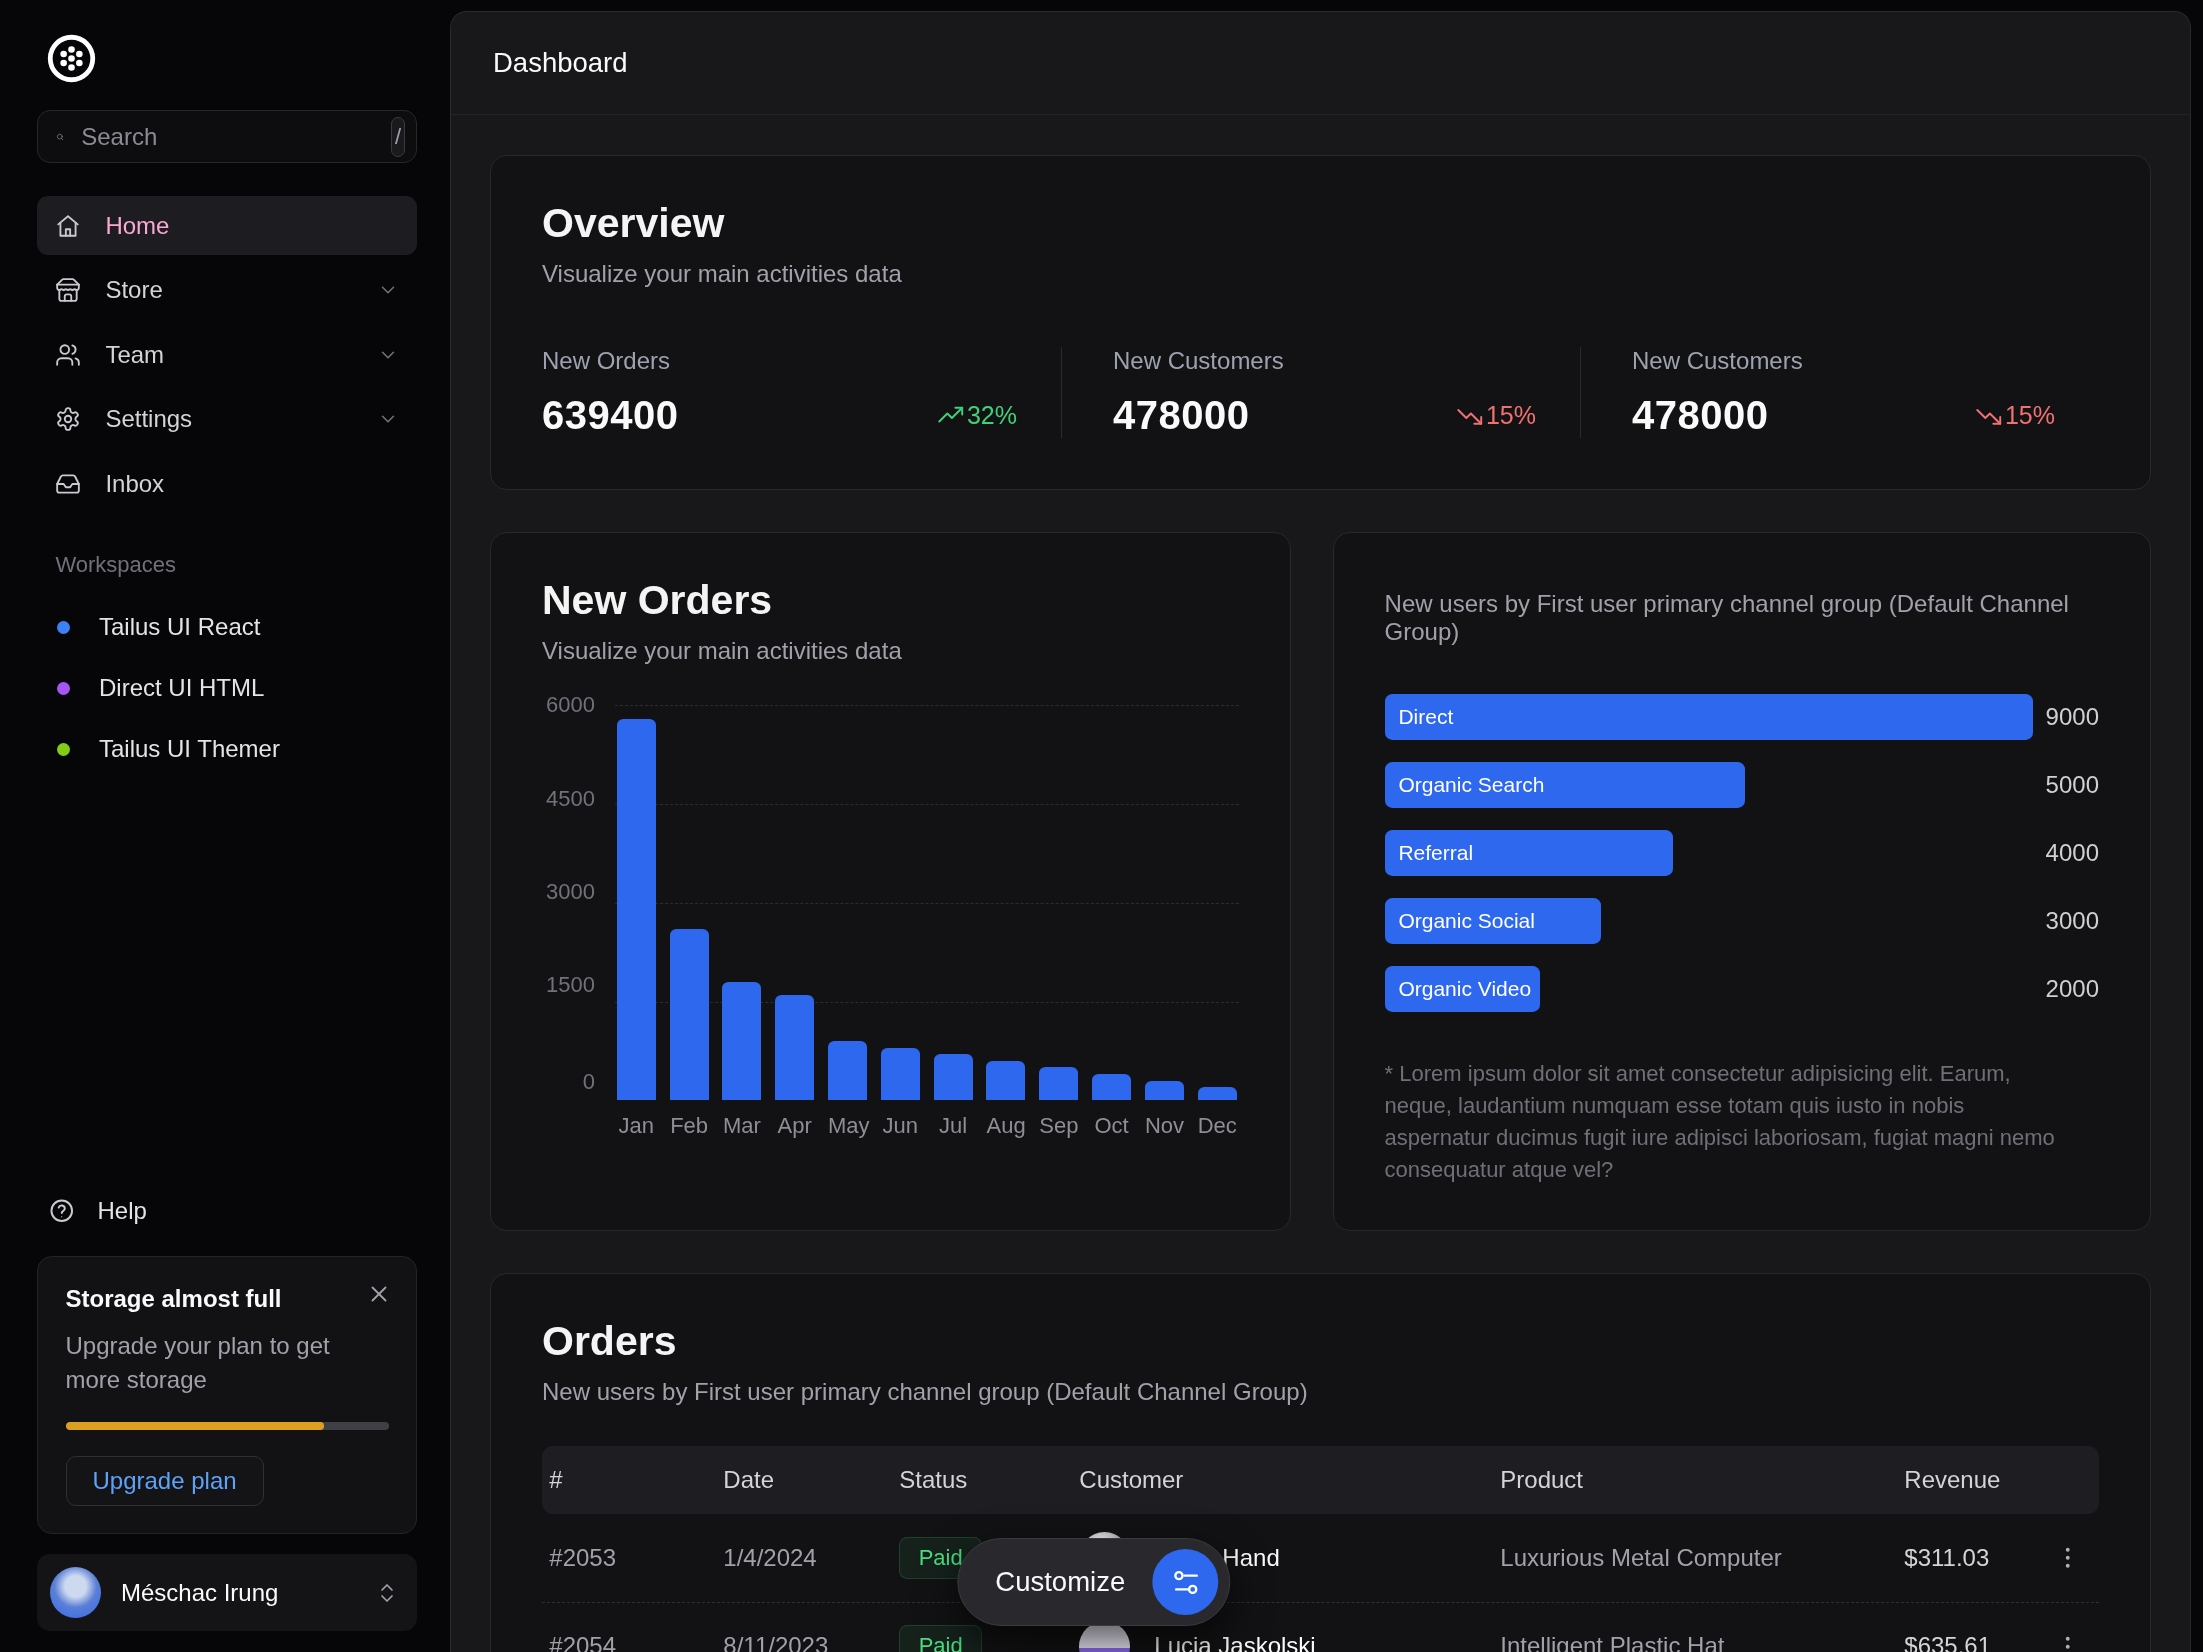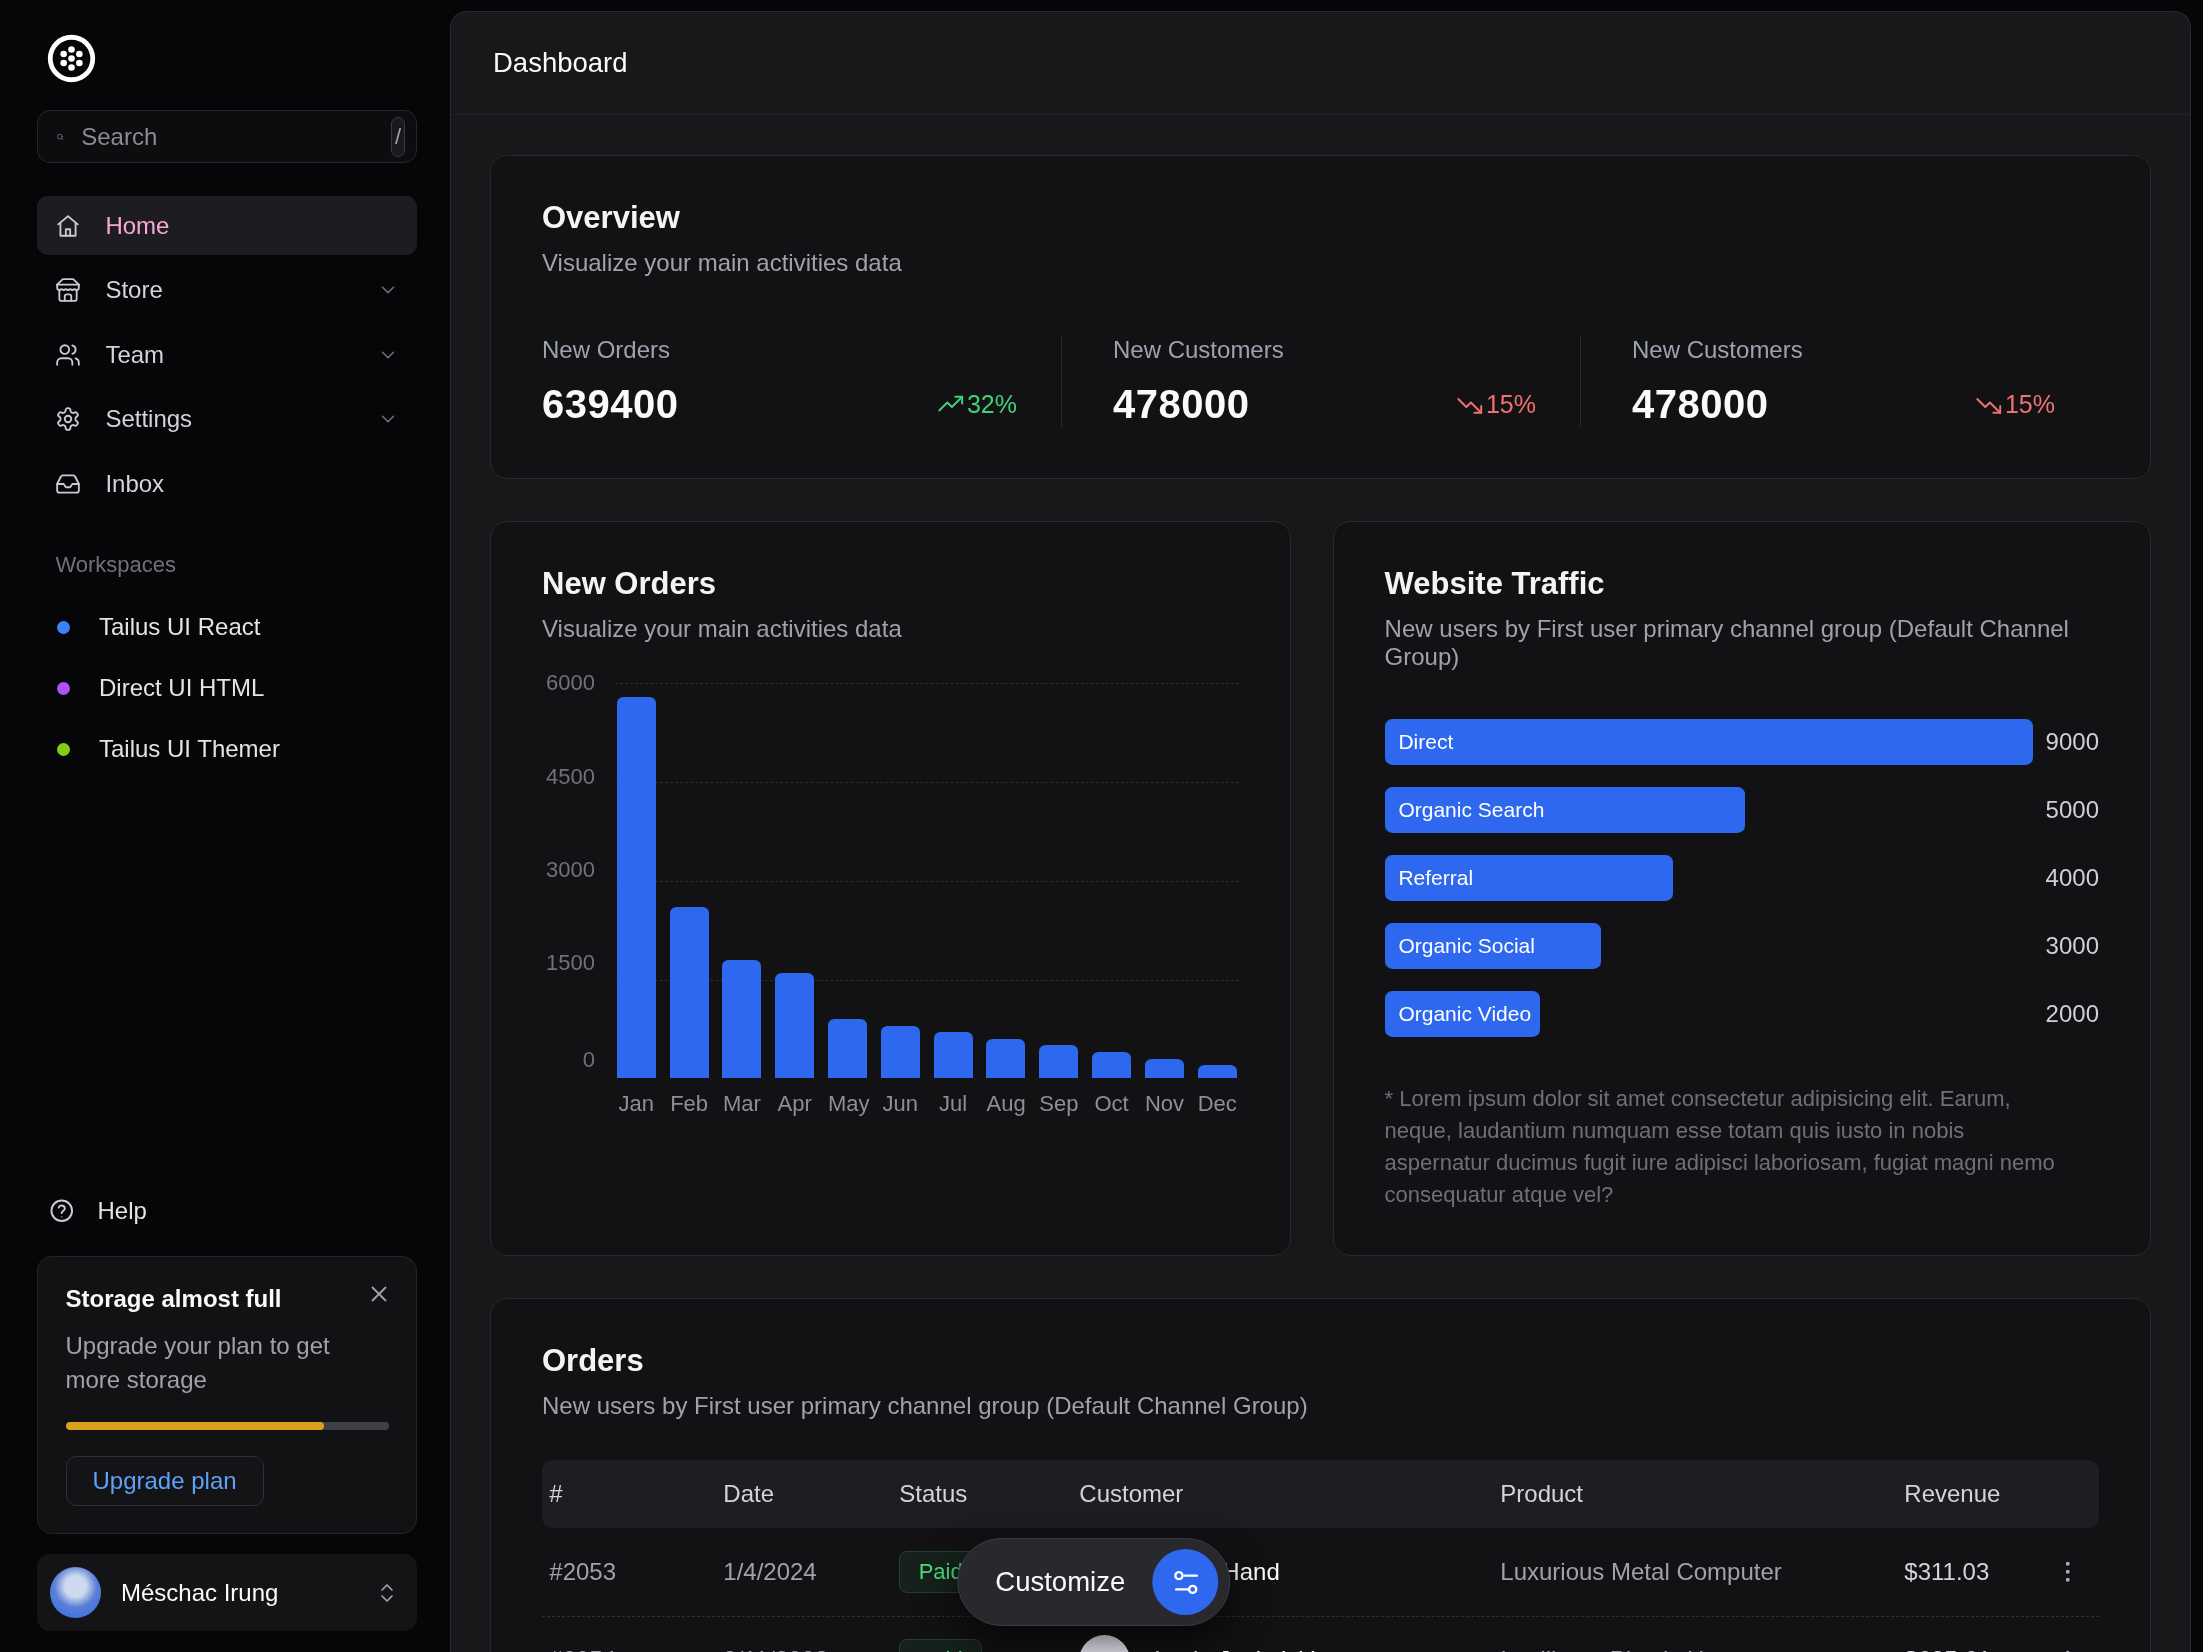--- a/index.html
+++ b/index.html
@@ -44,21 +44,21 @@
   .avatar-user { background:radial-gradient(circle at 50% 38%, #cdd9ef 0 26%, #5b7fd6 52%, #2e68ef 100%); }
   .user-name { font-size:24px; color:#fafafa; }
   .user-chev { margin-left:auto; width:24px; height:24px; color:#a1a1aa; }
 
   
   .main { flex:1; margin:11px 13px 0 0; background:#18181b; border:0.9px solid #2a2a2e; border-bottom:none; border-radius:16.5px 16.5px 0 0; display:flex; flex-direction:column; overflow:hidden; }
   .topbar { height:103px; flex:none; display:flex; align-items:center; padding:0 42px; border-bottom:0.9px solid #232327; }
   .page-title { font-size:27.5px; font-weight:500; color:#fafafa; }
   .content { flex:1; padding:40px 39px 0; display:flex; flex-direction:column; gap:42px; overflow:hidden; }
   .card { background:#121214; border:0.9px solid #29292d; border-radius:16.5px; }
-  .card-title { font-size:31px; font-weight:600; color:#f4f4f5; }
+  .card-title { font-size:41px; font-weight:600; color:#f4f4f5; }
   .card-sub { margin-top:13px; font-size:24px; color:#a1a1aa; }
 
   
   .overview { padding:44px 0 51px; }
   .overview .head { padding:0 51px; }
   .stats { margin-top:59px; display:grid; grid-template-columns:1fr 1fr 1fr; padding:0 51px; }
   .stat { padding-right:44px; }
   .stat + .stat { border-left:0.9px solid #2a2a2e; padding-left:51px; }
   .stat-label { font-size:24px; color:#9ca3af; }
   .stat-row { margin-top:18.4px; display:flex; align-items:center; }
@@ -346,21 +346,20 @@
               <span>Sep</span>
               <span>Oct</span>
               <span>Nov</span>
               <span>Dec</span>
             </div>
           </div>
         </div>
       </section>
 
       <section class="card chart-card">
-        <div class="card-title">Website Traffic</div>
         <div class="card-sub">New users by First user primary channel group (Default Channel Group)</div>
         <div class="traffic">
           <div class="t-row">
             <div class="t-track">
                 <div class="t-bar" style="width: 100%;">
                   <span>Direct</span>
                 </div>
               </div>
             <span class="t-val">9000</span>
           </div>

